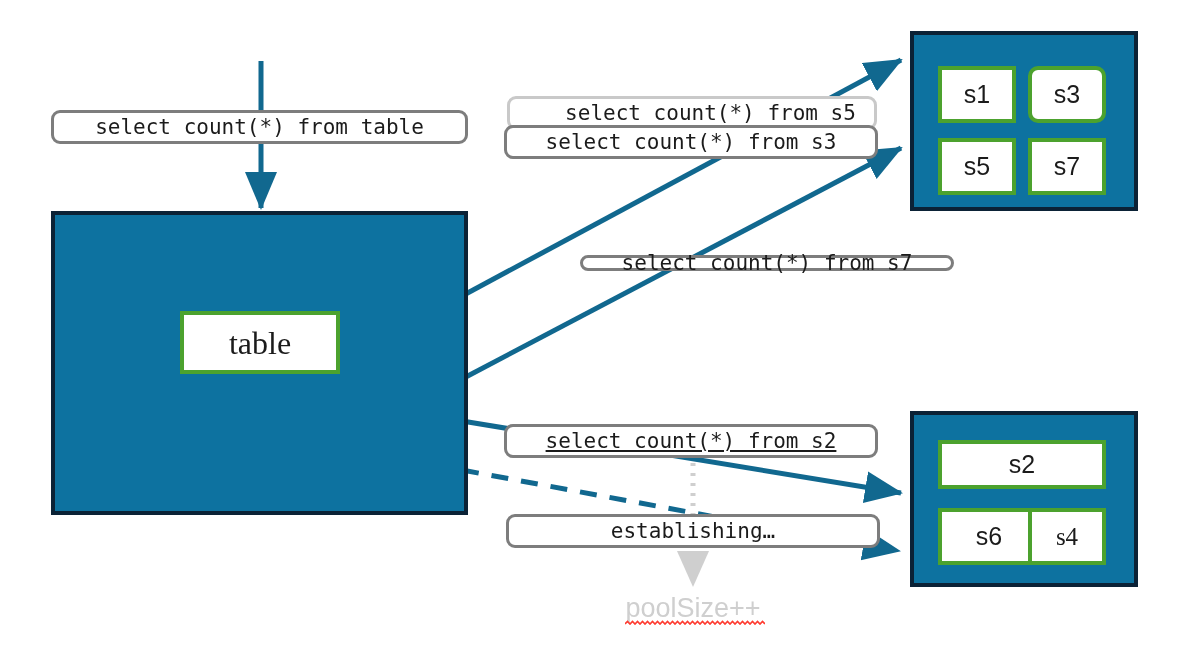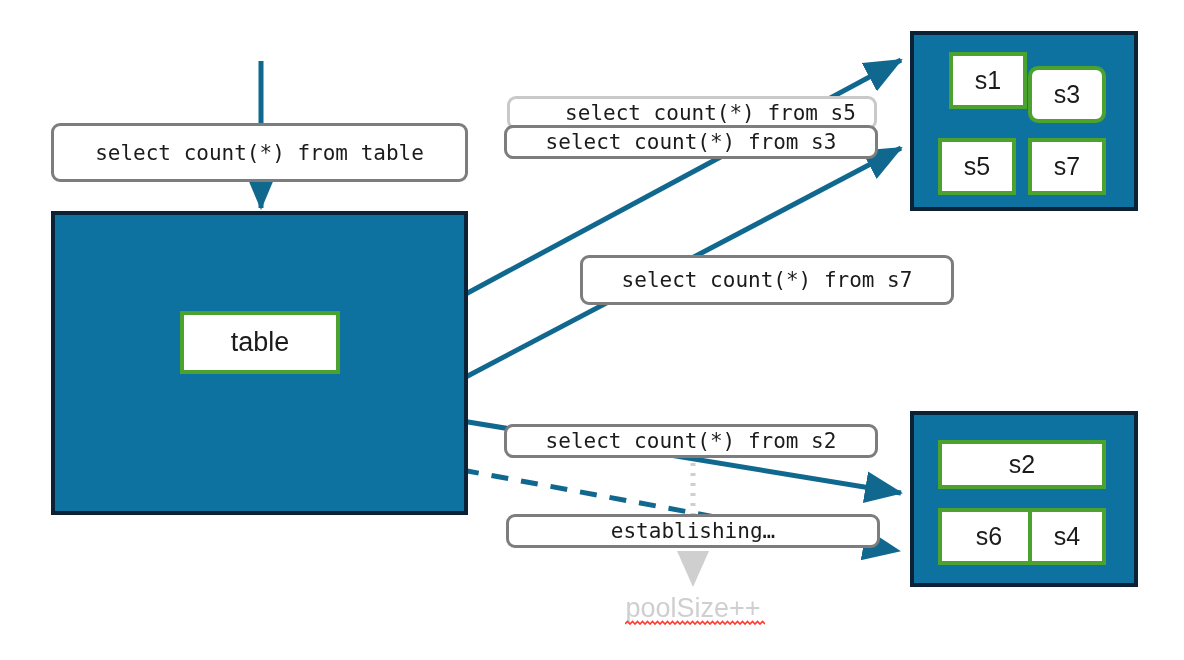--- a/index.html
+++ b/index.html
@@ -41,22 +41,22 @@
     box-sizing: border-box;
     display: flex;
     align-items: center;
     justify-content: center;
     color: #1b1b1b;
     font-family: "Liberation Sans", sans-serif;
     font-size: 25px;
     line-height: 1;
   }
   .node.mono {
-    font-family: Liberation Sans, sans-serif;
-    font-size: 27px;
+    font-family: Liberation Serif, serif;
+    font-size: 32px;
   }
 
   
   .label-box {
     position: absolute;
     background: #ffffff;
     border: 3px solid #7d7d7d;
     border-radius: 9px;
     box-sizing: border-box;
     display: flex;
@@ -112,42 +112,42 @@
     <line x1="462" y1="296" x2="901" y2="60" stroke="#11688F" stroke-width="5" marker-end="url(#arrow-teal)"></line>
     <line x1="462" y1="379" x2="901" y2="148" stroke="#11688F" stroke-width="5" marker-end="url(#arrow-teal)"></line>
 
     <line x1="462" y1="421" x2="901" y2="493" stroke="#11688F" stroke-width="5" marker-end="url(#arrow-teal)"></line>
 
     <line x1="462" y1="470" x2="899" y2="551" stroke="#11688F" stroke-width="5" stroke-dasharray="17 13" marker-end="url(#arrow-teal)"></line>
 
     <line x1="693" y1="453" x2="693" y2="583" stroke="#CFCFCF" stroke-width="5" stroke-dasharray="3 7" marker-end="url(#arrow-gray)"></line>
   </svg>
 
-  <div class="label-box" style="left:51px; top:123px; width:417px; height:59px;">select count(*) from table</div>
+  <div class="label-box" style="left:51px; top:110px; width:417px; height:34px;">select count(*) from table</div>
 
   <div class="pool" style="left:51px; top:211px; width:417px; height:304px;"></div>
   <div class="node mono" style="left:180px; top:311px; width:160px; height:63px;">table</div>
 
   <div class="pool" style="left:910px; top:31px; width:228px; height:180px;"></div>
-  <div class="node" style="left:938px; top:52px; width:78px; height:57px;margin-left:11px;">s1</div>
+  <div class="node" style="left:938px; top:66px; width:78px; height:57px;">s1</div>
   <div class="node" style="left:1028px; top:66px; width:78px; height:57px;border-radius:10px;">s3</div>
   <div class="node" style="left:938px; top:138px; width:78px; height:57px;">s5</div>
   <div class="node" style="left:1028px; top:138px; width:78px; height:57px;">s7</div>
 
   <div class="pool" style="left:910px; top:411px; width:228px; height:176px;"></div>
   <div class="node" style="left:938px; top:440px; width:168px; height:49px;">s2</div>
   <div class="node" style="left:938px; top:508px; width:102px; height:57px;">s6</div>
-  <div class="node" style="left:1028px; top:508px; width:78px; height:57px;">s4</div>
+  <div class="node" style="left:1028px; top:508px; width:78px; height:57px;font-family:Liberation Serif, serif;">s4</div>
 
   <div class="label-box faded" style="left:507px; top:96px; width:370px; height:34px;padding-left:37px;">select count(*) from s5</div>
   <div class="label-box front" style="left:504px; top:125px; width:374px; height:34px;">select count(*) from s3</div>
 
-  <div class="label-box front" style="left:580px; top:255px; width:374px; height:50px;">select count(*) from s7</div>
+  <div class="label-box front" style="left:580px; top:255px; width:374px; height:16px;">select count(*) from s7</div>
 
-  <div class="label-box front" style="left:504px; top:424px; width:374px; height:34px;">select count(*) from s2</div>
+  <div class="label-box front" style="left:504px; top:424px; width:374px; height:34px;text-decoration:underline;">select count(*) from s2</div>
 
   <div class="label-box front" style="left:506px; top:514px; width:374px; height:34px;">establishing…</div>
 
   <div class="ghost-text" style="left:593px; top:593px; width:200px;">poolSize++</div>
   <svg class="ghost-underline" style="left:625px; top:620px; width:140px; height:6px;" viewBox="0 0 140 6" width="140" height="6" preserveAspectRatio="none">
     <path d="M0,4 L2.5,1.5 L5,4 L7.5,1.5 L10,4 L12.5,1.5 L15,4 L17.5,1.5 L20,4
              L22.5,1.5 L25,4 L27.5,1.5 L30,4 L32.5,1.5 L35,4 L37.5,1.5 L40,4
              L42.5,1.5 L45,4 L47.5,1.5 L50,4 L52.5,1.5 L55,4 L57.5,1.5 L60,4
              L62.5,1.5 L65,4 L67.5,1.5 L70,4 L72.5,1.5 L75,4 L77.5,1.5 L80,4
              L82.5,1.5 L85,4 L87.5,1.5 L90,4 L92.5,1.5 L95,4 L97.5,1.5 L100,4

